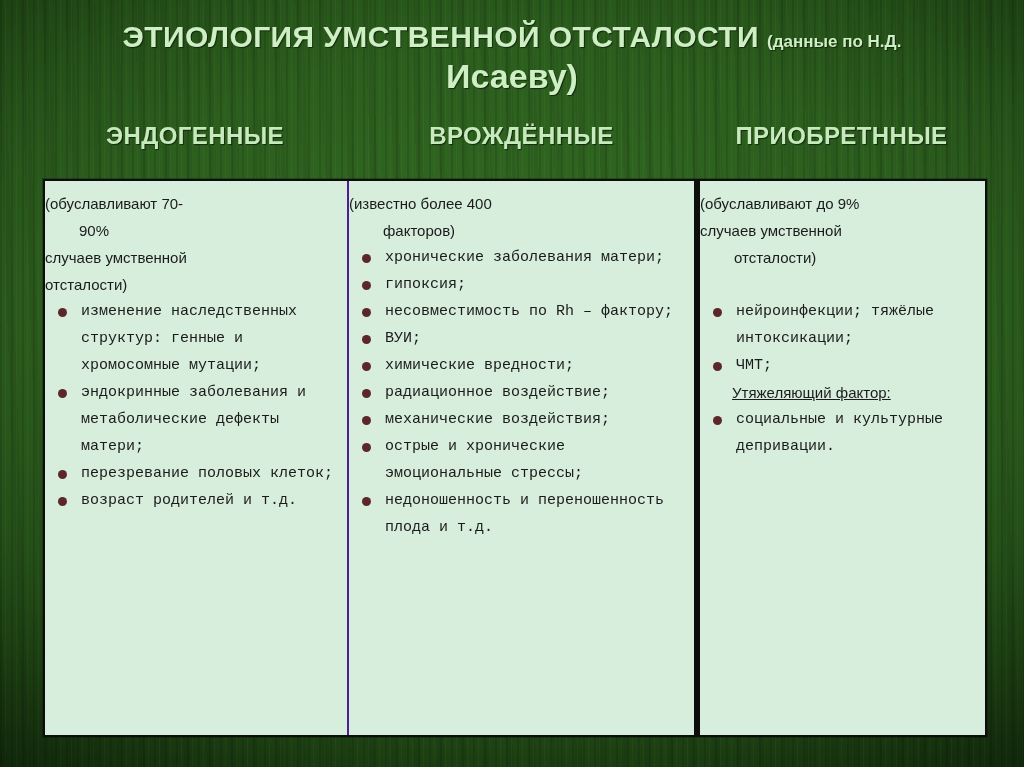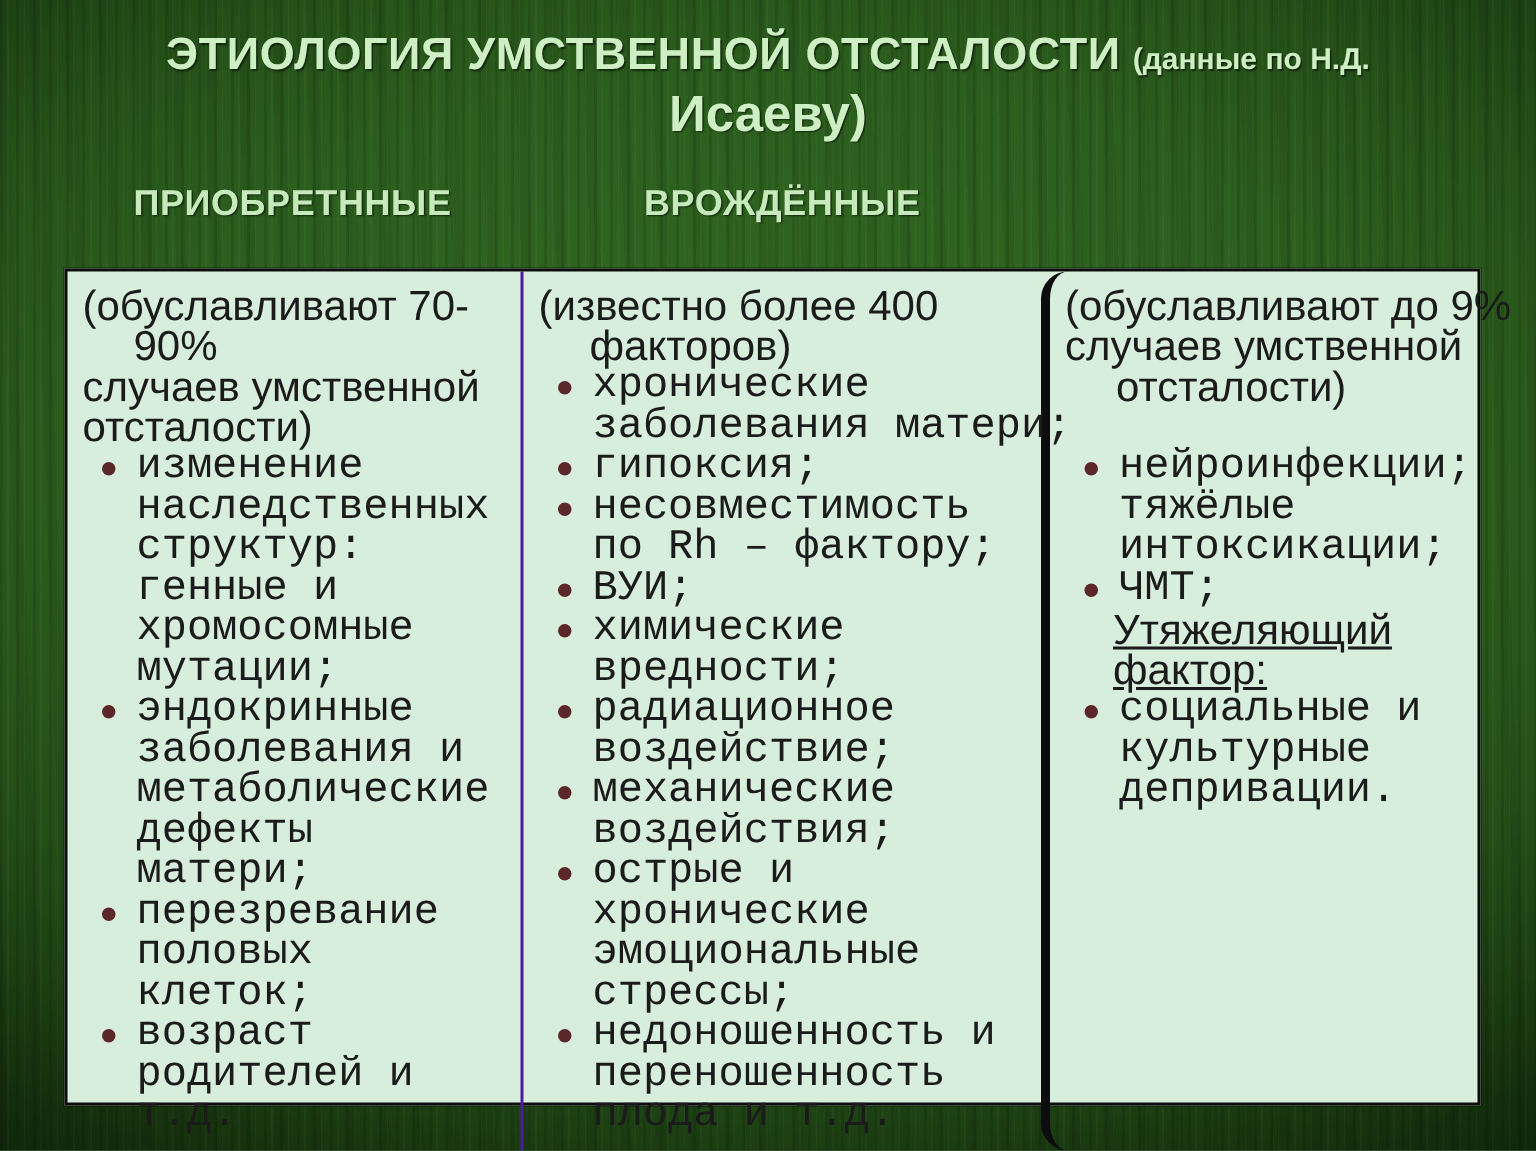--- a/index.html
+++ b/index.html
@@ -23,21 +23,21 @@
   }
 
   
   .title{
     position:absolute;top:20px;left:60px;right:60px;
     text-align:center;color:#cdefc3;font-weight:bold;
     text-shadow:1px 1px 1px rgba(0,0,0,0.55);
     line-height:34px;
   }
   .title-main{font-size:30px;letter-spacing:0.4px;}
-  .title-note{font-size:20px;margin-left:8px;}
+  .title-note{font-size:17px;margin-left:8px;}
   .title-line2{font-size:34px;line-height:30px;margin-top:2px;}
 
   
   .headers{
     position:absolute;left:43px;top:122px;width:944px;
     display:grid;grid-template-columns:304px 349px 291px;
   }
   .col-header{
     text-align:center;color:#c6eabb;font-weight:bold;font-size:24px;
     letter-spacing:0.4px;text-shadow:1px 1px 1px rgba(0,0,0,0.55);
@@ -46,25 +46,25 @@
   
   .table{
     position:absolute;left:43px;top:179px;width:944px;height:558px;
     display:grid;grid-template-columns:302px 347px 1fr;
     box-sizing:border-box;border:2px solid #0d0d0d;
     background:#d8eedd;
     box-shadow:0 0 0 1px rgba(0,0,0,0.25);
   }
   .col{
     box-sizing:border-box;
-    padding:9px 8px 10px 10px;
-    color:#1b1b1b;font-size:28px;line-height:27px;
+    padding:9px 8px 10px 0;
+    color:#1b1b1b;font-size:15px;line-height:27px;
   }
   .col-2{border-left:2px solid #4c1d95;}
-  .col-3{border-left:6px solid #0d0d0d;border-radius:18px;}
+  .col-3{border-left:6px solid #0d0d0d;}
 
   .intro .line{white-space:nowrap;}
   .intro .ind{padding-left:34px;}
 
   ul.bullets{list-style:none;margin:0;padding:0;font-family:Liberation Mono, monospace;}
   .bullets li{position:relative;padding-left:36px;}
   .bullets li::before{
     content:"";position:absolute;left:13px;top:10px;
     width:9px;height:9px;border-radius:50%;background:#5c2728;
   }
@@ -75,22 +75,23 @@
 <body>
 
 <div class="slide">
 
   <div class="title">
     <div class="title-line1"><span class="title-main">ЭТИОЛОГИЯ УМСТВЕННОЙ ОТСТАЛОСТИ</span><span class="title-note">(данные по Н.Д.</span></div>
     <div class="title-line2">Исаеву)</div>
   </div>
 
   <div class="headers">
+    <div class="col-header">ЭНДОГЕННЫЕ</div>
+    <div class="col-header">ВРОЖДЁННЫЕ</div>
     <div class="col-header">ПРИОБРЕТННЫЕ</div>
-    <div class="col-header">ВРОЖДЁННЫЕ</div>
   </div>
 
   <div class="table">
 
     <div class="col col-1">
       <div class="intro">
         <div class="line">(обуславливают 70-</div>
         <div class="line ind">90%</div>
         <div class="line">случаев умственной</div>
         <div class="line">отсталости)</div>

